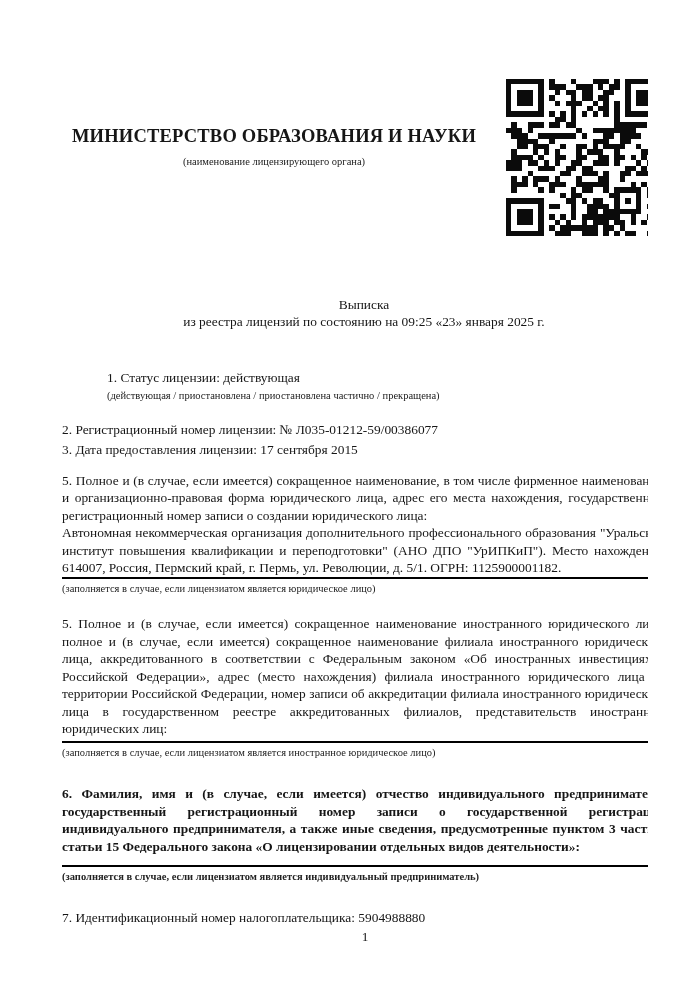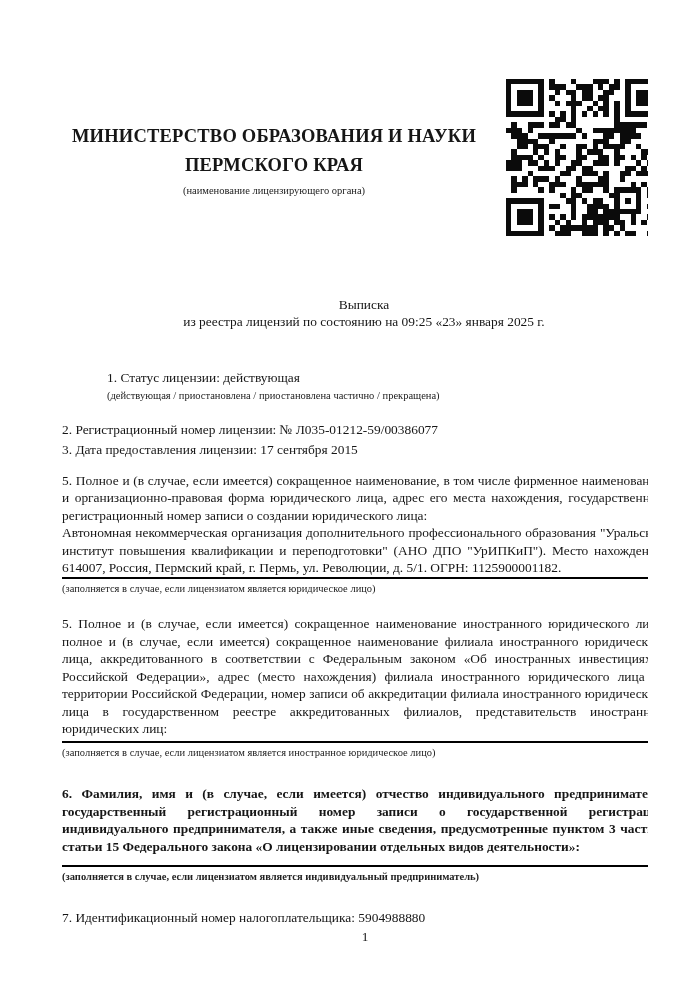--- a/index.html
+++ b/index.html
@@ -496,21 +496,20 @@
       <rect x="20" y="28" width="1" height="1"></rect>
       <rect x="22" y="28" width="1" height="1"></rect>
       <rect x="23" y="28" width="1" height="1"></rect>
       <rect x="26" y="28" width="1" height="1"></rect>
       <rect x="27" y="28" width="1" height="1"></rect>
       <rect x="28" y="28" width="1" height="1"></rect>
     </svg>
 
   <div class="header-block">
     <div class="ministry">МИНИСТЕРСТВО ОБРАЗОВАНИЯ И НАУКИ</div>
-    <div class="ministry">ПЕРМСКОГО КРАЯ</div>
     <div class="header-caption">(наименование лицензирующего органа)</div>
   </div>
 
   <div class="content">
 
     <div class="doc-title">
       <div>Выписка</div>
       <div>из реестра лицензий по состоянию на 09:25 «23» января 2025 г.</div>
     </div>
 

